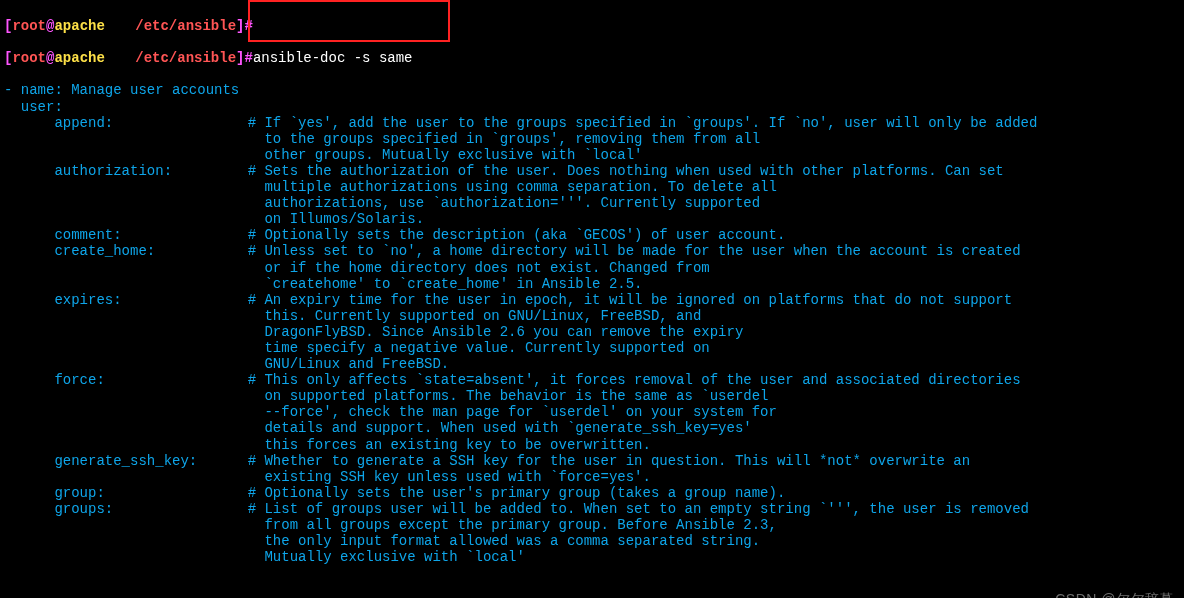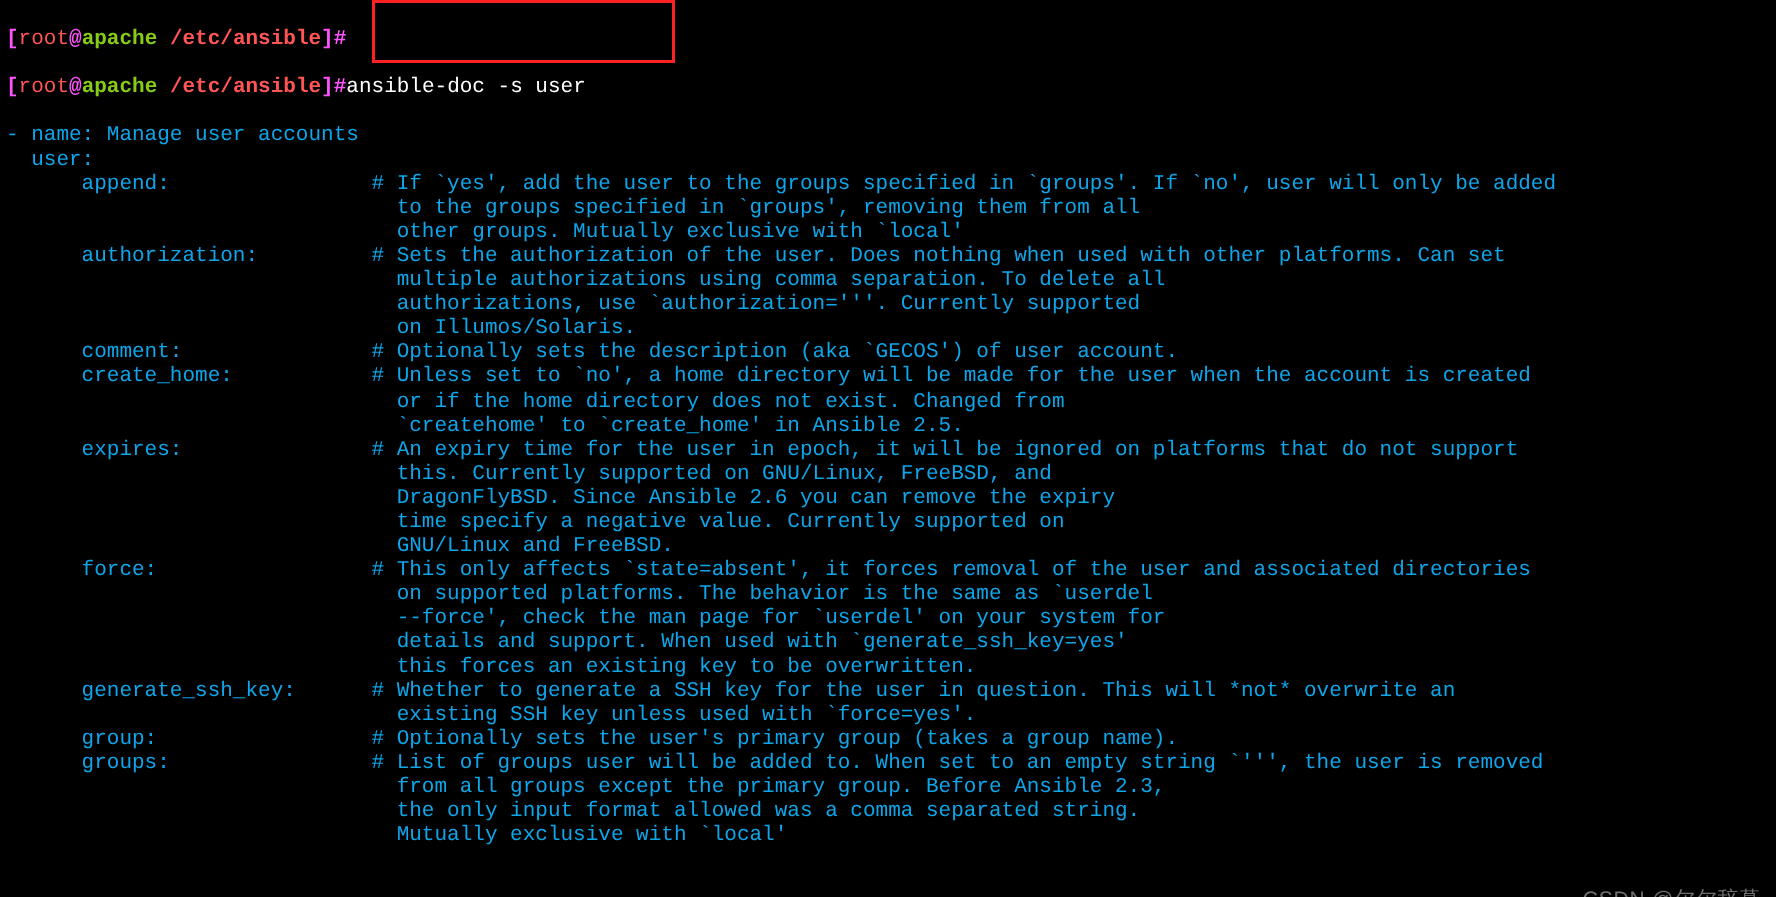--- a/index.html
+++ b/index.html
@@ -13,24 +13,24 @@
     width: 1184px;
     height: 598px;
     overflow: hidden;
   }
   .terminal {
     padding: 2px 0 0 4px;
     white-space: pre;
     position: relative;
   }
   .bracket { color: #ff55ff; font-weight: bold; }
-  .user    { color: #ff5555; font-weight: normal; }
+  .user    { color: #ff5555; font-weight: bold; }
   .at      { color: #ff55ff; font-weight: bold; }
-  .host    { color: #84cc16; font-weight: bold; }
-  .path    { color: #ff5555; font-weight: bold; }
+  .host    { color: #fde047; font-weight: bold; }
+  .path    { color: #ff5555; font-weight: bold; margin-left: 22px; }
   .cmd     { color: #fff; }
   .out     { color: #0ea5e9; }
   .box {
     position: absolute;
     border: 2px solid #ff2222;
     pointer-events: none;
   }
   .watermark {
     position: absolute;
     right: 10px;
@@ -39,17 +39,17 @@
     font-family: sans-serif;
     font-size: 14px;
     letter-spacing: 0.5px;
   }
 </style>
 </head>
 <body>
 
 <div class="terminal">
 <div><span class="bracket">[</span><span class="user">root</span><span class="at">@</span><span class="host">apache</span><span class="host"> </span><span class="path">/etc/ansible</span><span class="bracket">]#</span></div>
-<div><span class="bracket">[</span><span class="user">root</span><span class="at">@</span><span class="host">apache</span><span class="host"> </span><span class="path">/etc/ansible</span><span class="bracket">]#</span><span class="cmd">ansible-doc -s user</span></div>
+<div><span class="bracket">[</span><span class="user">root</span><span class="at">@</span><span class="host">apache</span><span class="host"> </span><span class="path">/etc/ansible</span><span class="bracket">]#</span><span class="cmd">ansible-doc -s same</span></div>
 <div id="out"><div class="out">- name: Manage user accounts</div><div class="out">  user:</div><div class="out">      append:                # If `yes', add the user to the groups specified in `groups'. If `no', user will only be added</div><div class="out">                               to the groups specified in `groups', removing them from all</div><div class="out">                               other groups. Mutually exclusive with `local'</div><div class="out">      authorization:         # Sets the authorization of the user. Does nothing when used with other platforms. Can set</div><div class="out">                               multiple authorizations using comma separation. To delete all</div><div class="out">                               authorizations, use `authorization='''. Currently supported</div><div class="out">                               on Illumos/Solaris.</div><div class="out">      comment:               # Optionally sets the description (aka `GECOS') of user account.</div><div class="out">      create_home:           # Unless set to `no', a home directory will be made for the user when the account is created</div><div class="out">                               or if the home directory does not exist. Changed from</div><div class="out">                               `createhome' to `create_home' in Ansible 2.5.</div><div class="out">      expires:               # An expiry time for the user in epoch, it will be ignored on platforms that do not support</div><div class="out">                               this. Currently supported on GNU/Linux, FreeBSD, and</div><div class="out">                               DragonFlyBSD. Since Ansible 2.6 you can remove the expiry</div><div class="out">                               time specify a negative value. Currently supported on</div><div class="out">                               GNU/Linux and FreeBSD.</div><div class="out">      force:                 # This only affects `state=absent', it forces removal of the user and associated directories</div><div class="out">                               on supported platforms. The behavior is the same as `userdel</div><div class="out">                               --force', check the man page for `userdel' on your system for</div><div class="out">                               details and support. When used with `generate_ssh_key=yes'</div><div class="out">                               this forces an existing key to be overwritten.</div><div class="out">      generate_ssh_key:      # Whether to generate a SSH key for the user in question. This will *not* overwrite an</div><div class="out">                               existing SSH key unless used with `force=yes'.</div><div class="out">      group:                 # Optionally sets the user's primary group (takes a group name).</div><div class="out">      groups:                # List of groups user will be added to. When set to an empty string `''', the user is removed</div><div class="out">                               from all groups except the primary group. Before Ansible 2.3,</div><div class="out">                               the only input format allowed was a comma separated string.</div><div class="out">                               Mutually exclusive with `local'</div></div>
 <div id="hlbox" class="box" style="left: 248px; top: 0px; width: 198px; height: 38px;"></div>
 <div class="watermark">CSDN @尔尔辞暮</div>
 </div>
 
 </body></html>

